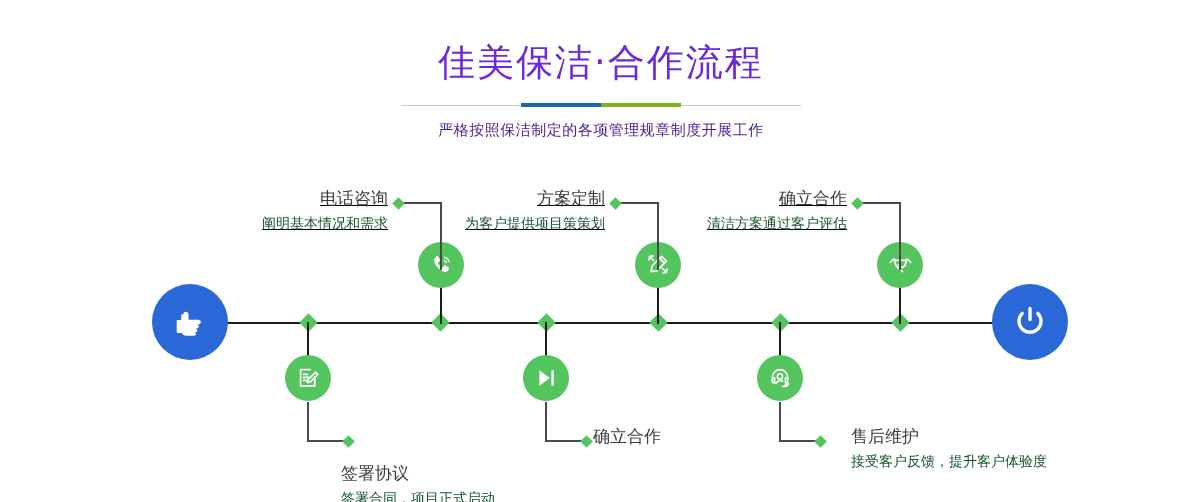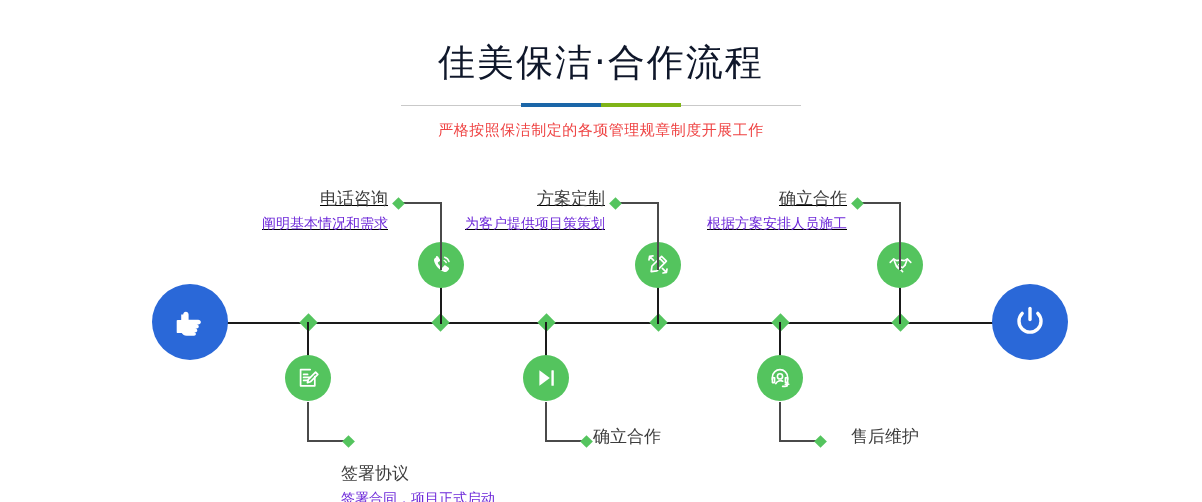--- a/index.html
+++ b/index.html
@@ -7,37 +7,37 @@
     width:1202px;height:502px;
     background:#ffffff;
     font-family:"DejaVu Sans","Liberation Sans",sans-serif;
     overflow:hidden;position:relative;
   }
   #root{position:absolute;inset:0;}
 
   
   .header{position:absolute;left:0;top:0;width:1202px;text-align:center;}
   .title{
-    font-size:37px;color:#0f172a;letter-spacing:2px;
+    font-size:37px;color:#6d28d9;letter-spacing:2px;
     font-weight:400;line-height:1;margin-top:44px;
   }
   .divider{
     position:relative;width:400px;height:4px;margin:22px auto 0;
   }
   .divider .rule{
     position:absolute;left:0;top:1.5px;width:400px;height:1px;background:#c9c9c9;
   }
   .divider .seg-blue{
     position:absolute;left:120px;top:0;width:80px;height:4px;background:#1b66a8;
   }
   .divider .seg-green{
     position:absolute;left:200px;top:0;width:80px;height:4px;background:#7fb418;
   }
   .subtitle{
-    font-size:15px;color:#ef4444;margin-top:14px;letter-spacing:.5px;
+    font-size:15px;color:#4c1d95;margin-top:14px;letter-spacing:.5px;
   }
 
   
   .flowarea{position:absolute;left:0;top:150px;width:1202px;height:352px;}
   .axis{
     position:absolute;left:188px;top:172px;width:844px;height:2px;background:#1a1a1a;
   }
 
   .endpoint{
     position:absolute;width:76px;height:76px;border-radius:50%;
@@ -59,21 +59,21 @@
   }
   .stem{position:absolute;width:2px;background:#1a1a1a;}
   .elbow-v{position:absolute;width:1.5px;background:#4a4a4a;}
   .elbow-h{position:absolute;height:1.5px;background:#4a4a4a;}
   .tip{
     position:absolute;width:9px;height:9px;background:#54c45e;transform:rotate(45deg);
   }
 
   .lbl{position:absolute;white-space:nowrap;}
   .lbl .t{font-size:17px;color:#3c3c3c;line-height:1.25;}
-  .lbl .d{font-size:14px;color:#6d28d9;line-height:1.35;margin-top:5px;}
+  .lbl .d{font-size:14px;color:#14532d;line-height:1.35;margin-top:5px;}
   .lbl.r{text-align:right;text-decoration:underline;}
   .lbl.l{text-align:left;}
 </style>
 </head>
 <body>
 
 <div id="root">
 
   <div class="header">
     <div class="title">佳美保洁·合作流程</div>
@@ -207,21 +207,21 @@
     <div class="lbl r" style="right:597px;top:38px;">
       <div class="t">方案定制</div>
       <div class="d">为客户提供项目策策划</div>
     </div>
 
     <div class="elbow-v" style="left:899px;top:52px;height:68px;"></div>
     <div class="elbow-h" style="left:857px;top:52px;width:42px;"></div>
     <div class="tip" style="left:853px;top:48.5px;"></div>
     <div class="lbl r" style="right:355px;top:38px;">
       <div class="t">确立合作</div>
-      <div class="d">根据方案安排人员施工</div>
+      <div class="d">清洁方案通过客户评估</div>
     </div>
 
     <div class="elbow-v" style="left:307px;top:252px;height:39px;"></div>
     <div class="elbow-h" style="left:307px;top:290px;width:41px;"></div>
     <div class="tip" style="left:344px;top:286.5px;"></div>
     <div class="lbl l" style="left:341px;top:276px;margin-top:37px;">
       <div class="t">签署协议</div>
       <div class="d">签署合同，项目正式启动</div>
     </div>
 
@@ -230,16 +230,17 @@
     <div class="tip" style="left:582px;top:286.5px;"></div>
     <div class="lbl l" style="left:593px;top:276px;">
       <div class="t">确立合作</div>
     </div>
 
     <div class="elbow-v" style="left:779px;top:252px;height:39px;"></div>
     <div class="elbow-h" style="left:779px;top:290px;width:41px;"></div>
     <div class="tip" style="left:816px;top:286.5px;"></div>
     <div class="lbl l" style="left:827px;top:276px;margin-left:24px;">
       <div class="t">售后维护</div>
+      <div class="d">接受客户反馈，提升客户体验度</div>
     </div>
 
   </div>
 </div>
 
 </body></html>

